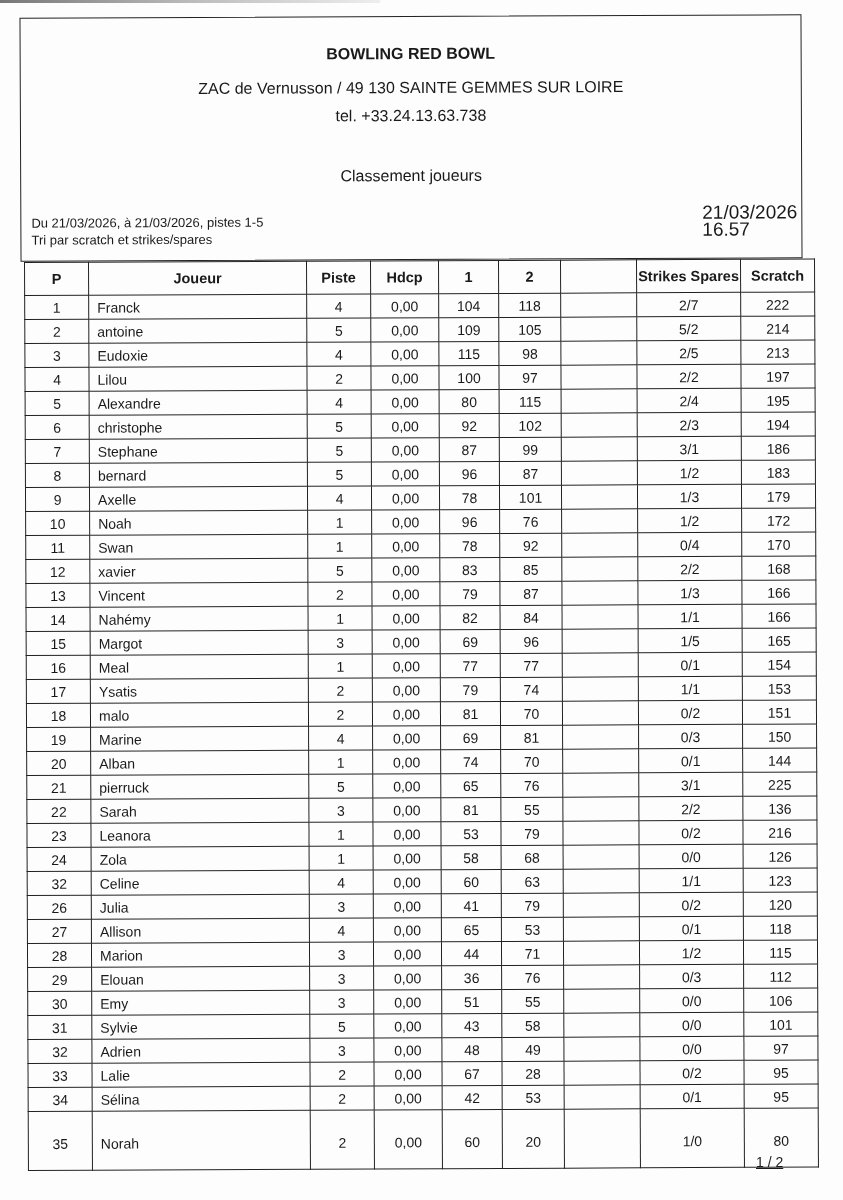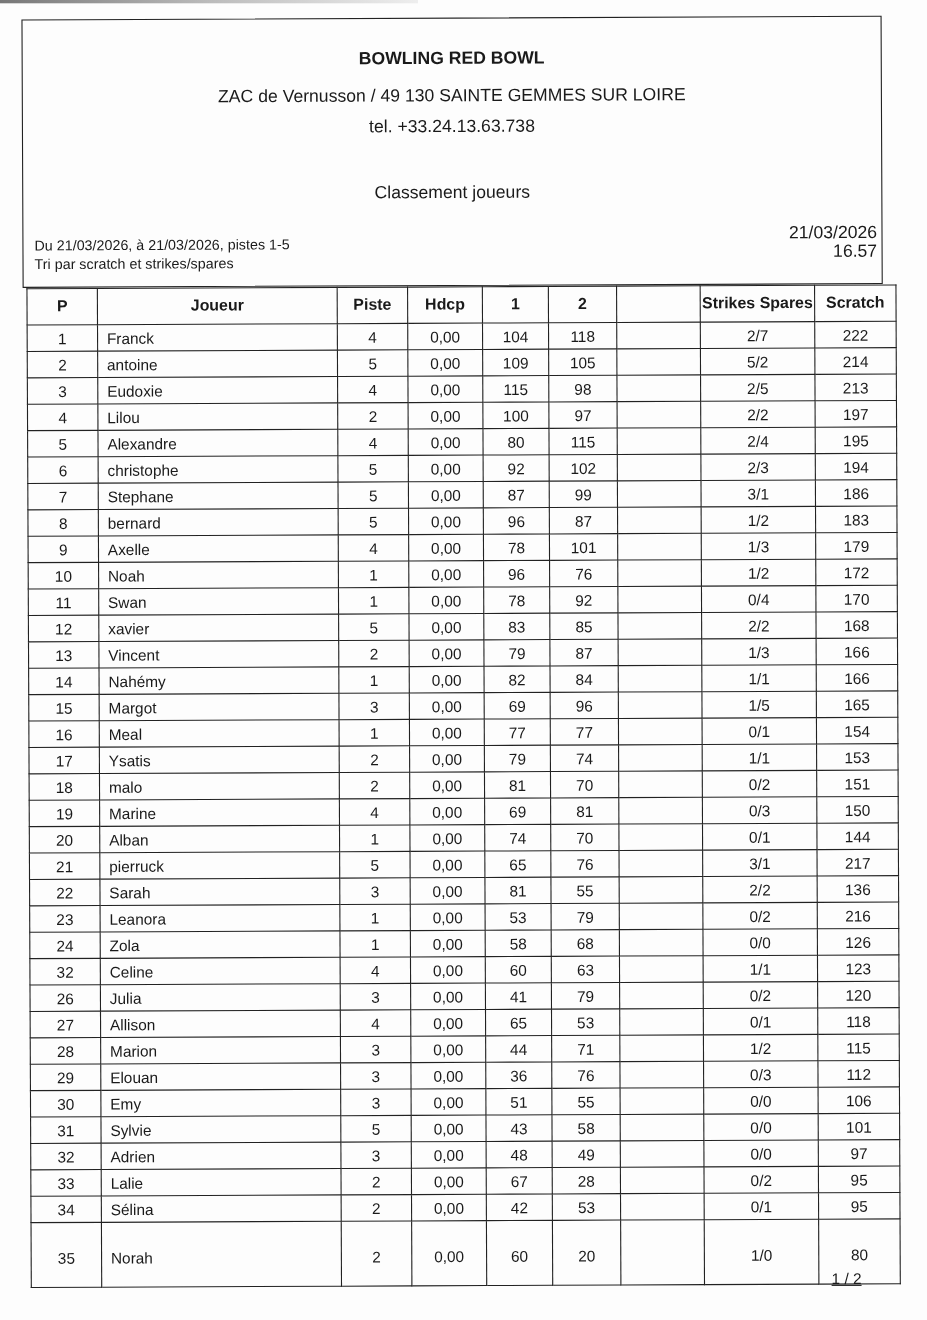--- a/index.html
+++ b/index.html
@@ -10,21 +10,21 @@
   .topline { position: absolute; left: 0; top: 0; width: 380px; height: 3px; background: linear-gradient(90deg,#777,#bbb,#eee); }
   .header-box {
     position: absolute; left: 20px; top: 16px; width: 782px; height: 244px;
     border: 1.5px solid #222; box-sizing: border-box; transform: rotate(-0.25deg);
   }
   .h-title { position: absolute; top: 28px; left: 0; right: 0; text-align: center; font-weight: bold; font-size: 16px; }
   .h-addr { position: absolute; top: 62px; left: 0; right: 0; text-align: center; font-size: 16px; }
   .h-tel { position: absolute; top: 90px; left: 0; right: 0; text-align: center; font-size: 16px; }
   .h-sub { position: absolute; top: 150px; left: 0; right: 0; text-align: center; font-size: 16px; }
   .h-range { position: absolute; top: 196px; left: 10px; font-size: 13px; line-height: 17px; }
-  .h-date { position: absolute; top: 188px; right: 4px; font-size: 16px; line-height: 17px; text-align: right; }
+  .h-date { position: absolute; top: 188px; right: 4px; font-size: 19px; line-height: 17px; }
 
   .table-wrap { position: absolute; left: 24px; top: 262px; width: 788px; transform: rotate(-0.25deg); transform-origin: top left; }
   table { border-collapse: collapse; width: 786px; table-layout: fixed; }
   th, td { border: 1.5px solid #222; font-size: 14px; padding: 0; height: 23px; }
   th { font-weight: bold; height: 32px; font-size: 14.5px; }
   td.c, th { text-align: center; }
   td.l { text-align: left; padding-left: 8px; }
   tr.last td { height: 34px; vertical-align: top; padding-top: 24px; }
   .page-num { position: absolute; left: 756px; top: 1154px; font-size: 14px; text-decoration: underline; }
 </style>
@@ -297,21 +297,21 @@
         </tr>
         <tr>
           <td class="c">21</td>
           <td class="l">pierruck</td>
           <td class="c">5</td>
           <td class="c">0,00</td>
           <td class="c">65</td>
           <td class="c">76</td>
           <td class="c"></td>
           <td class="c">3/1</td>
-          <td class="c">217</td>
+          <td class="c">225</td>
         </tr>
         <tr>
           <td class="c">22</td>
           <td class="l">Sarah</td>
           <td class="c">3</td>
           <td class="c">0,00</td>
           <td class="c">81</td>
           <td class="c">55</td>
           <td class="c"></td>
           <td class="c">2/2</td>

